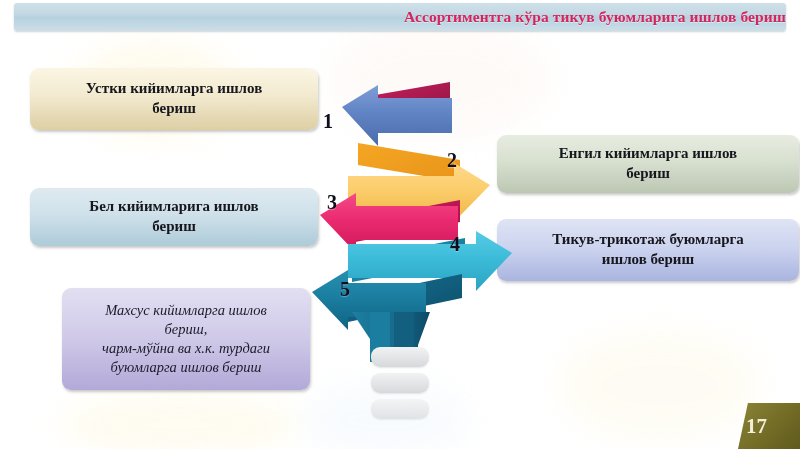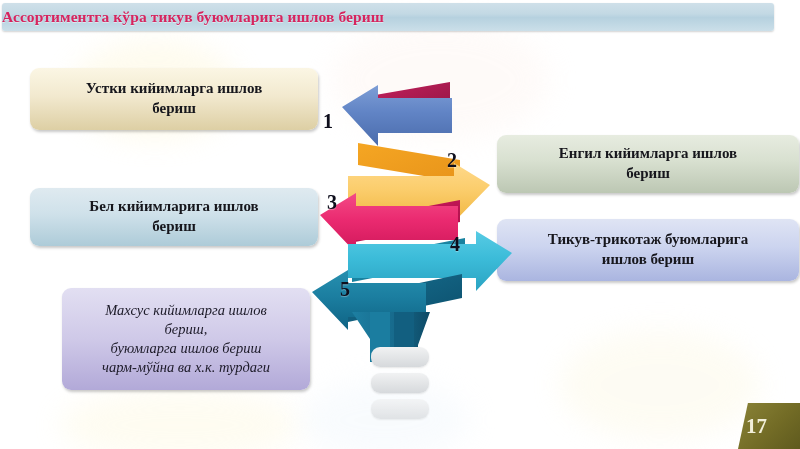--- a/index.html
+++ b/index.html
@@ -23,31 +23,31 @@
     position: absolute;
     border-radius: 50%;
     filter: blur(14px);
     opacity: 0.30;
     pointer-events: none;
   }
 
   
   #title-bar {
     position: absolute;
-    left: 2px;
+    left: 14px;
     top: 3px;
     width: 772px;
     height: 28px;
     border-radius: 3px;
     background: linear-gradient(to bottom,
                 #cfe0e9 0%, #c3d9e4 38%, #b6d1df 52%, #cbdfe9 100%);
     box-shadow: 0 1px 2px rgba(0,0,0,.18);
     display: flex;
     align-items: center;
-    justify-content: flex-start;
+    justify-content: flex-end;
   }
   #title-text {
     font-family: "Liberation Serif", "DejaVu Serif", serif;
     font-weight: bold;
     font-size: 15.5px;
     color: #d6245e;
     letter-spacing: .1px;
     text-shadow: 0 1px 0 rgba(255,255,255,.45);
     white-space: nowrap;
   }
@@ -179,35 +179,35 @@
     <div>
       <span>Бел кийимларига ишлов</span>
       <span>бериш</span>
     </div>
   </div>
 
   <div class="box box-purple" id="box-special">
     <div>
       <span>Махсус кийимларга ишлов</span>
       <span>бериш,</span>
+      <span>чарм-мўйна ва х.к. турдаги</span>
       <span>буюмларга ишлов бериш</span>
-      <span>чарм-мўйна ва х.к. турдаги</span>
     </div>
   </div>
 
   <div class="box box-green" id="box-light-garments">
     <div>
       <span>Енгил кийимларга ишлов</span>
       <span>бериш</span>
     </div>
   </div>
 
   <div class="box box-periwinkle" id="box-knitwear">
     <div>
-      <span>Тикув-трикотаж буюмларига</span>
+      <span>Тикув-трикотаж буюмларга</span>
       <span>ишлов бериш</span>
     </div>
   </div>
 
   <div id="chevrons">
     <svg width="230" height="365" viewBox="0 0 230 365" xmlns="http://www.w3.org/2000/svg">
       <defs>
         <linearGradient id="g1" x1="0" y1="0" x2="0" y2="1">
           <stop offset="0%" stop-color="#7e9ed6"></stop>
           <stop offset="45%" stop-color="#6184c5"></stop>

